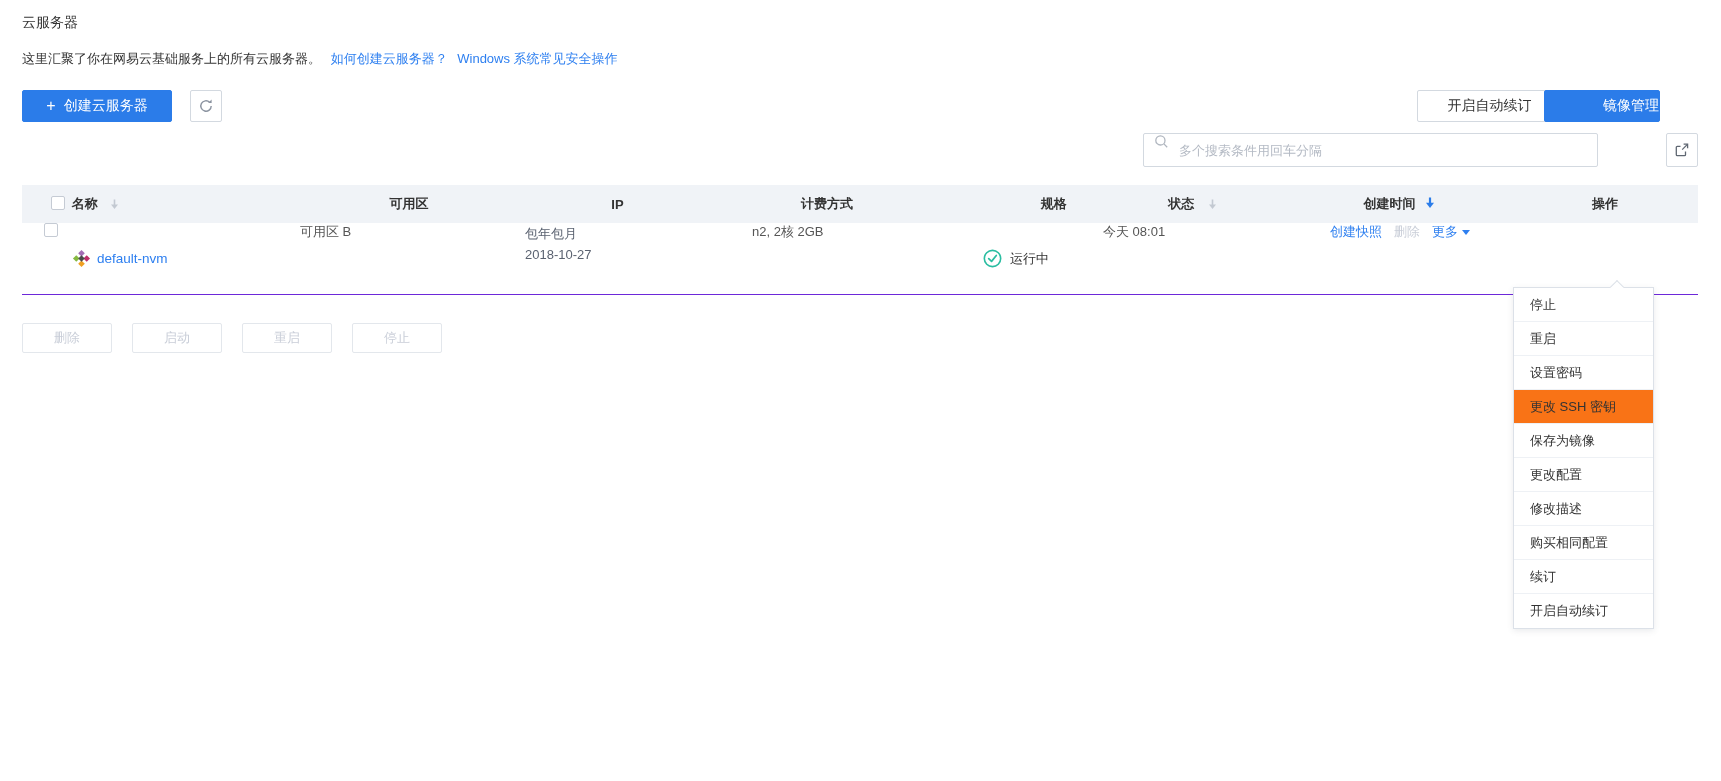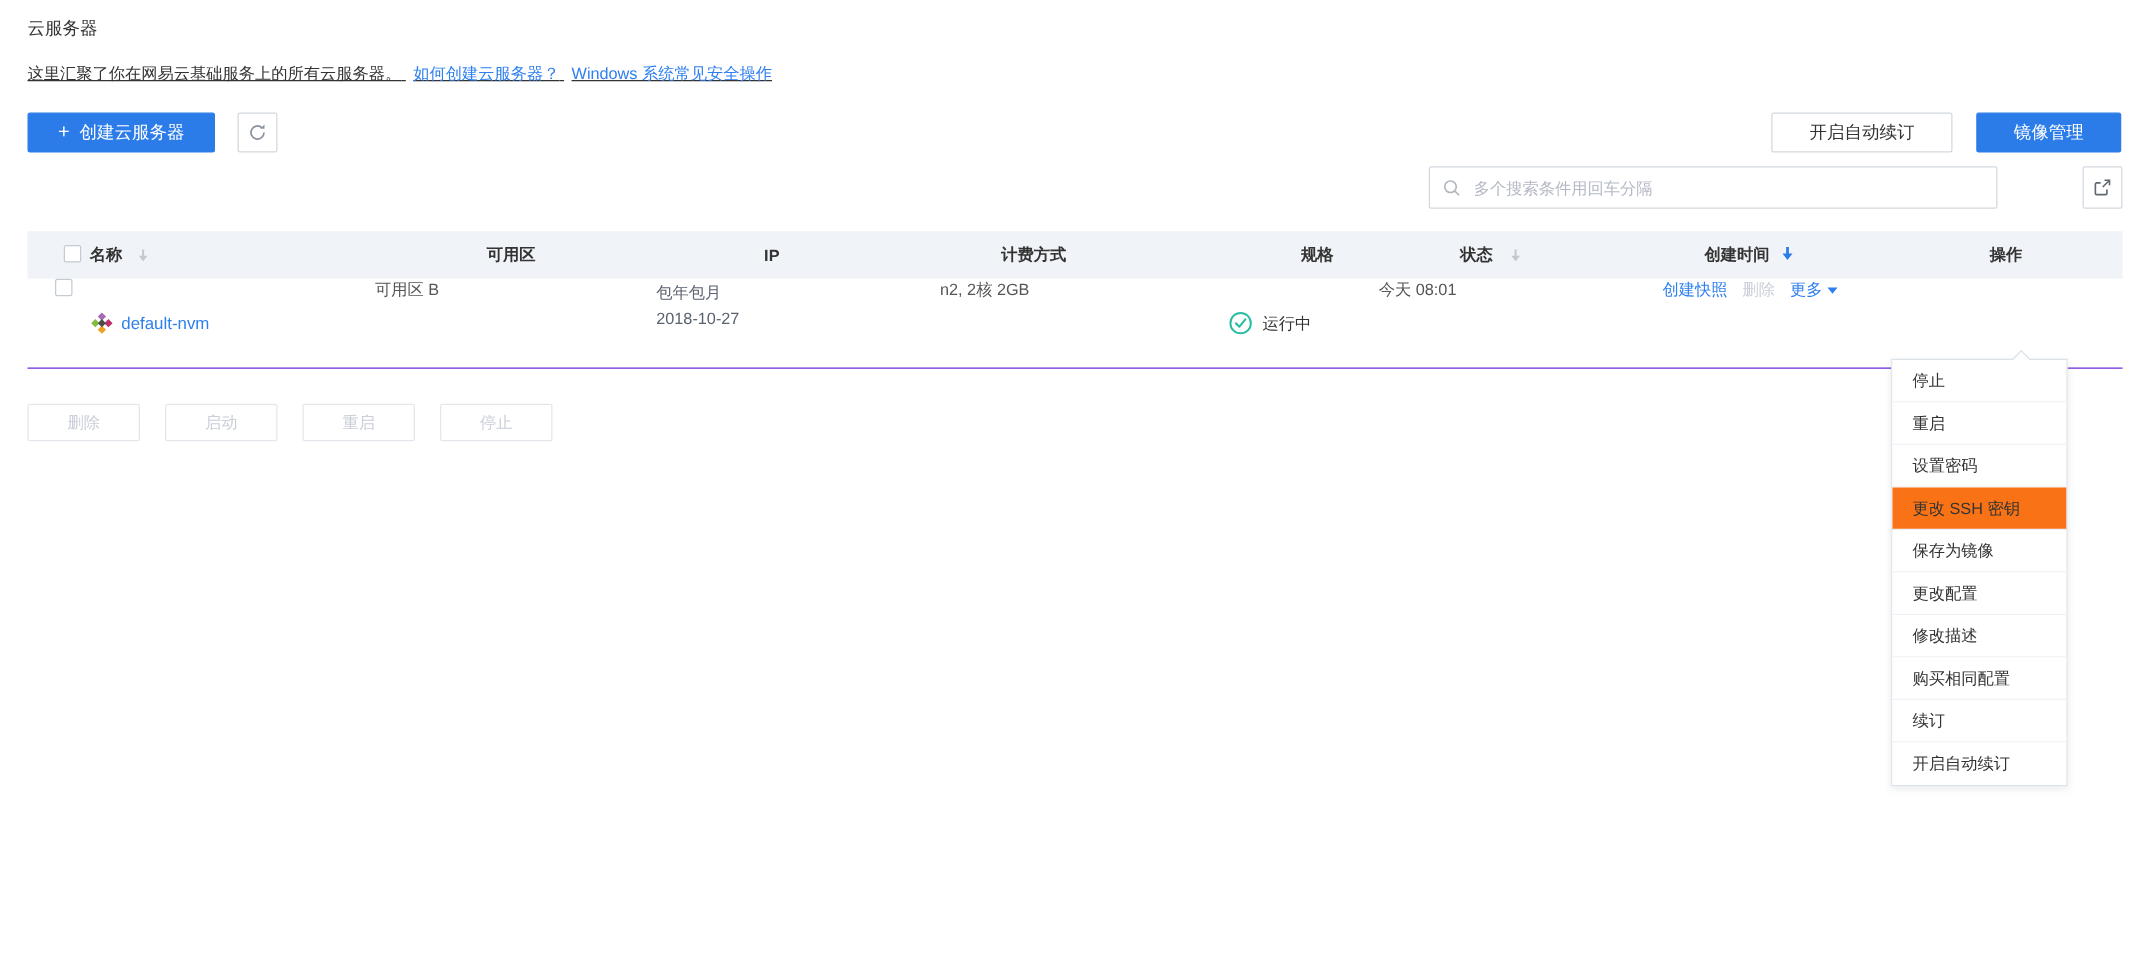--- a/index.html
+++ b/index.html
@@ -1,38 +1,38 @@
 <!DOCTYPE html>
 <html><head>
 <meta charset="utf-8">
 <style>
   * { margin:0; padding:0; box-sizing:border-box; }
   html,body { width:1721px; height:781px; background:#fff; }
   body { font-family:"Liberation Sans","DejaVu Sans",sans-serif; color:#333; }
   .page { position:relative; width:1721px; height:781px; overflow:hidden; background:#fff; }
 
   .page-title { position:absolute; left:22px; top:14px; font-size:14px; color:#333; }
-  .page-desc  { position:absolute; left:22px; top:50px; font-size:13px; color:#333;text-decoration:underline; }
+  .page-desc  { position:absolute; left:22px; top:50px; font-size:13px; color:#333; }
   .page-desc a { color:#2d7ff0; text-decoration:none; margin-left:6px; }
 
   .btn { display:inline-flex; align-items:center; justify-content:center; font-size:13px;
          border-radius:2px; cursor:pointer; border:1px solid transparent; }
   .btn-primary { background:#2b7ce9; color:#fff; border-color:#2b7ce9; }
   .btn-plain   { background:#fff; color:#333; border-color:#d3d9e0; }
   .btn-disabled{ background:#fff; color:#c9ced8; border-color:#e3e7ec; cursor:default; }
 
   .btn-create  { position:absolute; left:22px; top:90px; width:150px; height:32px; gap:8px; font-size:14px; }
   .btn-create .plus { font-size:16px; line-height:1; font-weight:400; }
   .btn-refresh { position:absolute; left:190px; top:90px; width:32px; height:32px; }
   .btn-perf    { position:absolute; left:1417px; top:90px; width:145px; height:32px; font-size:14px; }
-  .btn-image   { position:absolute; left:1581px; top:90px; width:116px; height:32px; font-size:14px; }
+  .btn-image   { position:absolute; left:1544px; top:90px; width:116px; height:32px; font-size:14px;justify-content:flex-end; }
 
   .search-box { position:absolute; left:1143px; top:133px; width:455px; height:34px;
                 border:1px solid #d3d9e0; border-radius:2px; background:#fff;
-                display:flex; align-items:center; padding:0 10px; }
+                display:flex; padding:0 10px; }
   .search-box input { border:none; outline:none; flex:1; font-size:13px; color:#333;
                       font-family:inherit; margin-left:10px; background:transparent; }
   .search-box input::placeholder { color:#b4bac4; }
   .btn-export { position:absolute; left:1666px; top:133px; width:32px; height:34px; }
 
   
   .tbl-header { position:absolute; left:22px; top:185px; width:1676px; height:38px;
                 background:#f0f3f7; display:flex; align-items:center; font-size:13px; font-weight:bold; color:#333;text-align:center; }
   .tbl-row    { position:absolute; left:22px; top:223px; width:1676px; height:72px;
                 background:#fff; border-bottom:1px solid #6d28d9; display:flex; 

